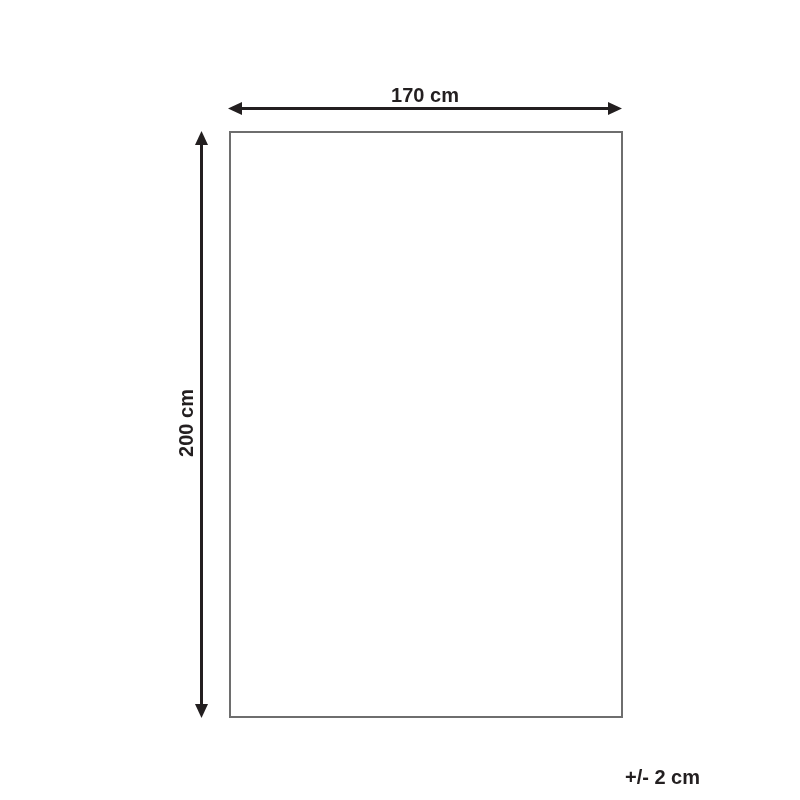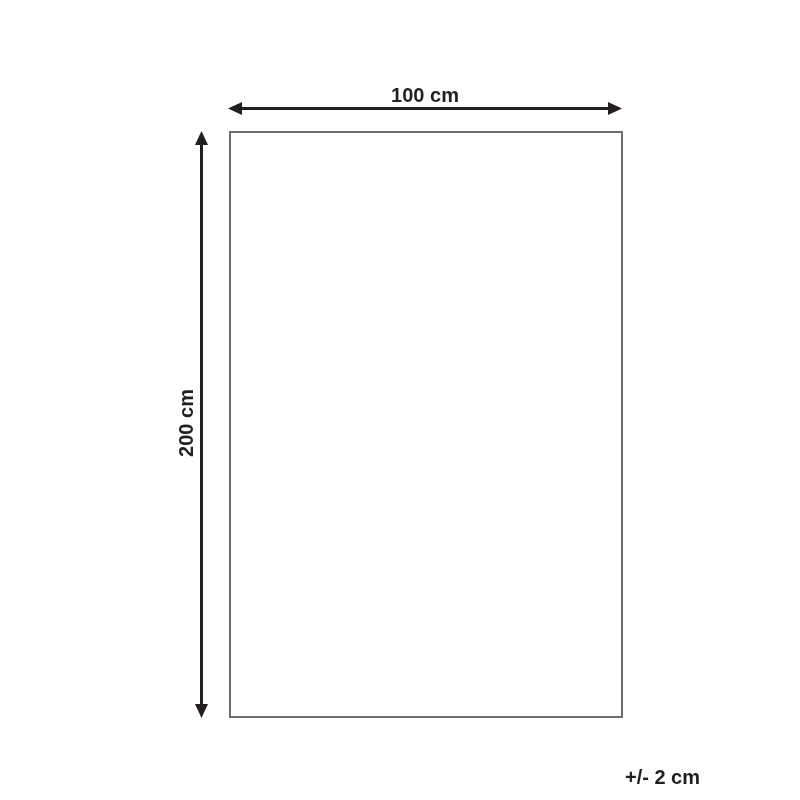--- a/index.html
+++ b/index.html
@@ -70,19 +70,19 @@
       <polygon points="228,108.5 242,102 242,115" stroke="none"></polygon>
       <polygon points="622,108.5 608,102 608,115" stroke="none"></polygon>
     </g>
     <g fill="#231f20" stroke="#231f20">
       <line x1="201.5" y1="144" x2="201.5" y2="706" stroke-width="3"></line>
       <polygon points="201.5,131 195,145 208,145" stroke="none"></polygon>
       <polygon points="201.5,718 195,704 208,704" stroke="none"></polygon>
     </g>
   </svg>
 
-  <div class="label label-top">100 cm</div>
+  <div class="label label-top">170 cm</div>
 
   <div class="label label-left">200 cm</div>
 
   <div class="label label-tolerance">+/- 2 cm</div>
 
 </div>
 
 </body></html>

